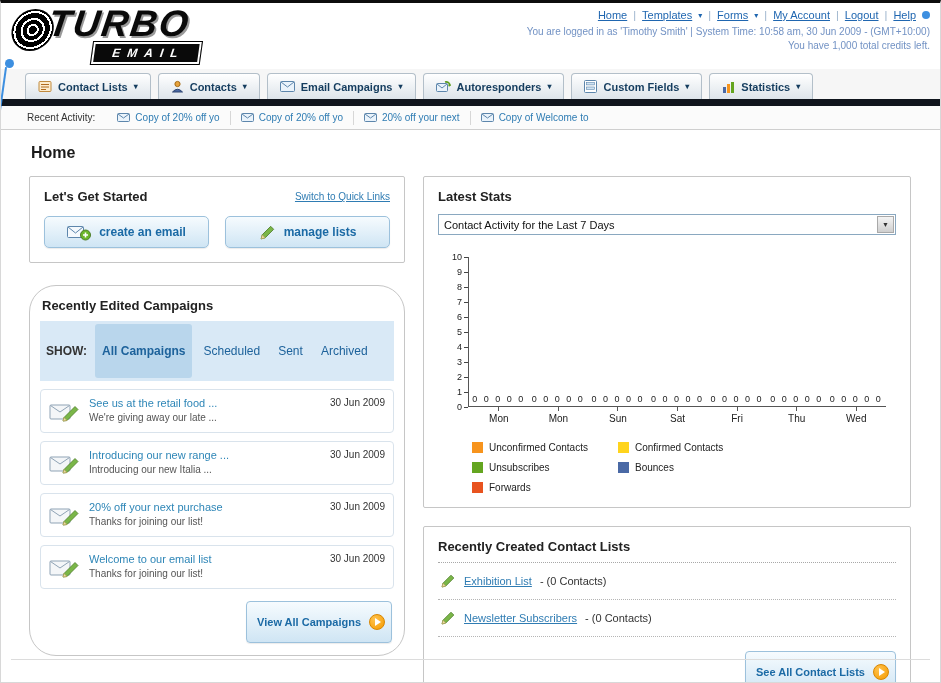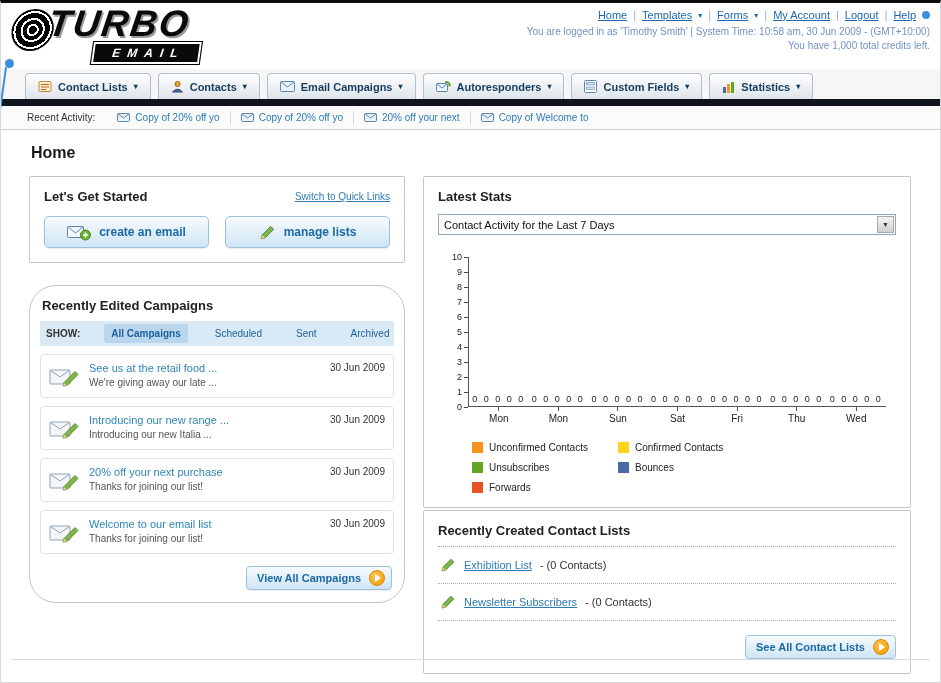--- a/index.html
+++ b/index.html
@@ -68,49 +68,49 @@
   .gs-link { font-size:10px; color:#2f7cb3; text-decoration:underline; cursor:pointer; }
   .gs-buttons { display:flex; gap:16px; margin-top:12px; }
   .big-btn { flex:1; height:32px; display:flex; align-items:center; justify-content:center;
              gap:8px; background:linear-gradient(#f6fbfe, #cfe5f4); border:1px solid #9cc1dc;
              border-radius:5px; font-size:12px; font-weight:bold; color:#1b6aa5;
              cursor:pointer; box-shadow:0 1px 1px rgba(0,0,0,0.08); }
 
   
   .camp-panel { padding:0 0 12px 0;border-radius:27px; }
   .camp-title { font-size:13px; font-weight:bold; color:#222; padding:12px 12px 8px 12px; }
-  .camp-tabs { margin:0 10px; background:#d9e9f6; display:flex; align-items:center; gap:20px;
-               padding:3px 6px; font-size:10px; }
+  .camp-tabs { margin:0 10px; background:#d9e9f6; display:flex; align-items:center; gap:4px;
+               padding:3px 6px; font-size:12px; }
   .show-label { color:#333; font-weight:bold; margin-right:4px; }
-  .camp-tab { color:#1d629b; padding:4px 7px; cursor:pointer; border-radius:3px; white-space:nowrap; }
+  .camp-tab { color:#1d629b; padding:20px 7px; cursor:pointer; border-radius:3px; white-space:nowrap; }
   .camp-tab.active { background:#b9d6ec; font-weight:bold; }
   .campaign-item { display:flex; align-items:flex-start; gap:8px; margin:8px 10px;
                    border:1px solid #d9e3ec; border-radius:4px; padding:7px 8px; cursor:pointer;
                    background:#fff; }
   .c-icon { position:relative; width:32px; height:28px; flex:0 0 32px; }
   .c-text { flex:1; min-width:0; }
   .c-title { font-size:11px; color:#2e86b7; display:block; cursor:pointer; }
   .c-sub { font-size:10px; color:#555; margin-top:3px; }
   .c-date { font-size:10px; color:#333; white-space:nowrap; }
   .camp-footer { text-align:right; padding:4px 12px 0 0; }
 
-  .small-btn { display:inline-flex; align-items:center; gap:8px; height:24px; padding:0 6px 0 10px;
+  .small-btn { display:inline-flex; align-items:center; gap:8px; height:42px; padding:0 6px 0 10px;
                background:linear-gradient(#f6fbfe, #cfe5f4); border:1px solid #9cc1dc;
                border-radius:4px; font-size:11px; font-weight:bold; color:#1b6aa5;
                cursor:pointer; box-shadow:0 1px 1px rgba(0,0,0,0.08); }
   .arrow-circle { width:16px; height:16px; border-radius:50%;
                   background:radial-gradient(circle at 35% 30%, #ffc24d, #f59b00);
                   display:inline-flex; align-items:center; justify-content:center;
                   border:1px solid #d98600; }
   .arrow-circle i { display:block; width:0; height:0; border-left:6px solid #fff;
                     border-top:4px solid transparent; border-bottom:4px solid transparent;
                     margin-left:2px; }
 
   
-  .stats-panel { padding:12px 14px 14px 14px; margin-bottom:2px; }
+  .stats-panel { padding:12px 14px 14px 14px; margin-bottom:18px; }
   .stats-title { font-size:13px; font-weight:bold; color:#222; margin-bottom:10px; }
   .stats-select { height:21px; border:1px solid #8aa8c0; background:#fff; display:flex;
                   align-items:center; font-size:11px; color:#111; cursor:pointer; }
   .stats-select .sel-text { flex:1; padding-left:5px; }
   .sel-arrow { width:17px; height:17px; margin-right:1px; background:linear-gradient(#f4f4f4,#cfcfcf);
                border:1px solid #a9a9a9; display:flex; align-items:center; justify-content:center;
                font-size:7px; color:#333; }
   .chart { display:flex; margin-top:22px; padding-right:10px; }
   .y-axis { width:30px; height:150px; display:flex; flex-direction:column;
             justify-content:space-between; align-items:flex-end; font-size:9px; color:#222; }

